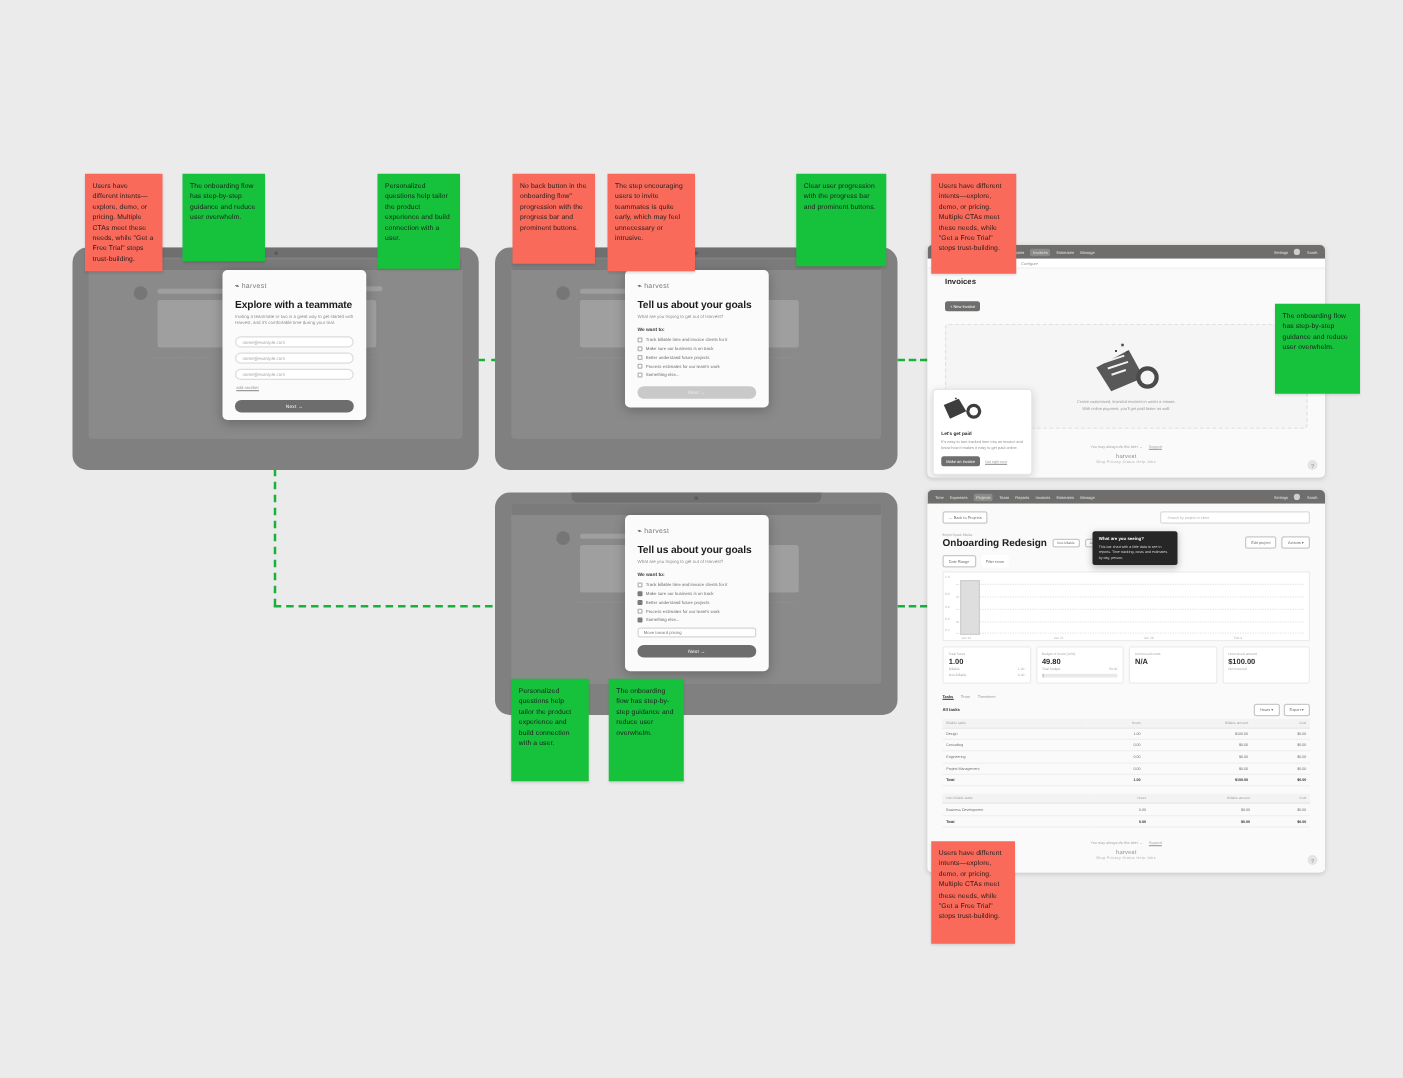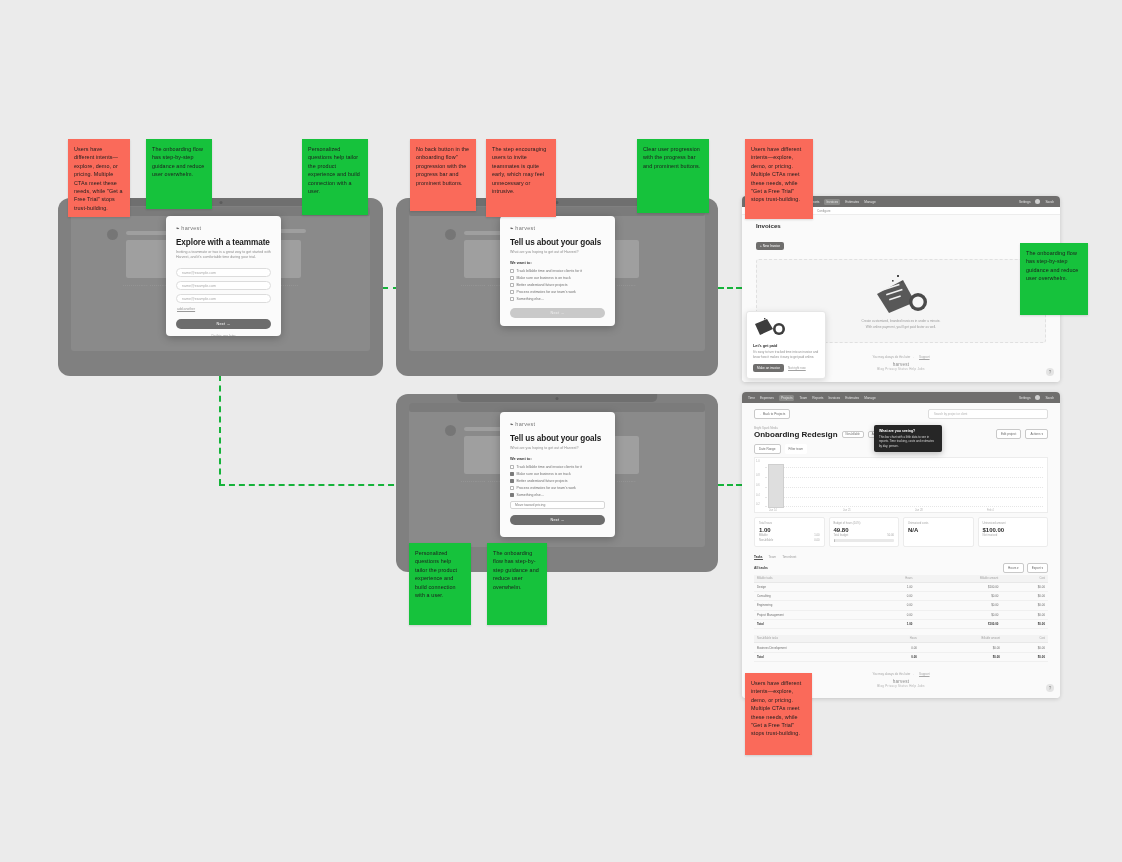--- a/index.html
+++ b/index.html
@@ -181,21 +181,21 @@
     <div class="cam"></div>
     <div class="screen">
       <div class="ghost-dark" style="left:0; top:0; right:0; height:9px;"></div>
       <div class="ghost-circle" style="left:36px; top:22px; width:11px; height:11px;"></div>
       <div class="ghost-bar" style="left:55px; top:24px; width:140px; height:4px;"></div>
       <div class="ghost-bar" style="left:55px; top:33px; width:175px; height:38px;"></div>
       <div class="ghost-dots" style="left:52px; top:76px;">·············  ·········</div>
       <div class="ghost-dots" style="left:208px; top:76px;">··········</div>
       <div class="ghost-bar" style="left:205px; top:22px; width:30px; height:4px;"></div>
     </div>
-    <div class="modal" style="left:108px; top:18px; width:115px; height:120px;">
+    <div class="modal" style="left:120px; top:18px; width:115px; height:120px;">
       <div class="brand">
         <span class="mark">⌁</span>
         <span class="wm">harvest</span>
       </div>
       <h2>Explore with a teammate</h2>
       <div class="sub">Inviting a teammate or two is a great way to get started with Harvest, and it's comfortable time during your trial.</div>
       <div class="field">
           <span>name@example.com</span>
         </div>
       <div class="field">

